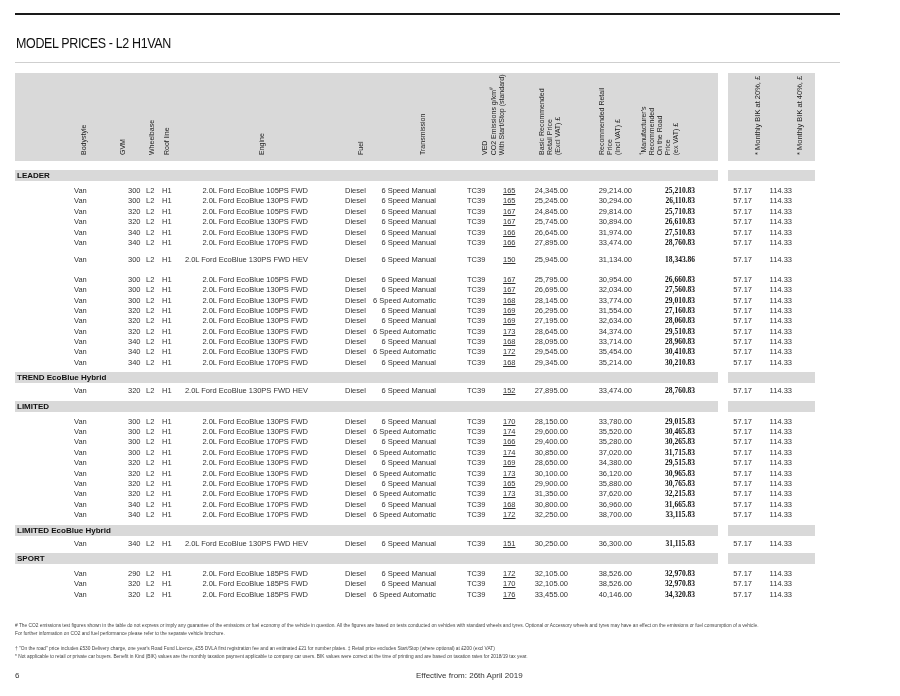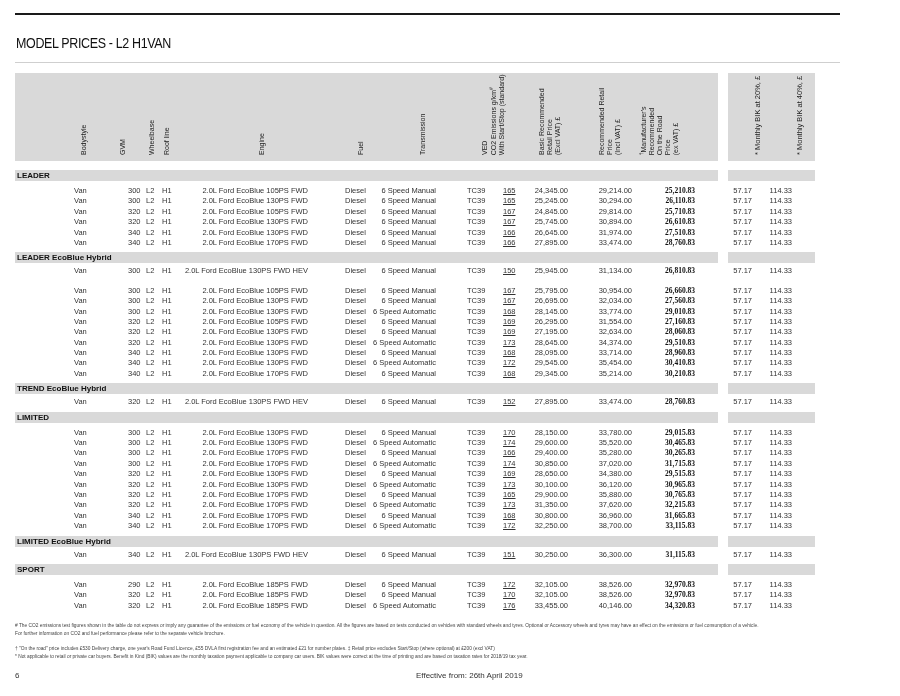--- a/index.html
+++ b/index.html
@@ -189,39 +189,34 @@
       <span class="c-trans">6 Speed Manual</span>
       <span class="c-ved">TC39</span>
       <span class="c-co2">166</span>
       <span class="c-basic">27,895.00</span>
       <span class="c-rrp">33,474.00</span>
       <span class="c-otr">28,760.83</span>
       <span class="c-bik20">57.17</span>
       <span class="c-bik40">114.33</span>
     </div>
     <div class="sec-space" style="height: 4px;"></div>
-    <div class="band">
-      <div class="band-main"></div>
-      <div class="band-bik"></div>
-      <div class="band-label">LEADER EcoBlue Hybrid</div>
-    </div>
     <div class="gap"></div>
     <div class="row">
       <span class="c-body">Van</span>
       <span class="c-gvm">300</span>
       <span class="c-wb">L2</span>
       <span class="c-roof">H1</span>
       <span class="c-engine">2.0L Ford EcoBlue 130PS FWD HEV</span>
       <span class="c-fuel">Diesel</span>
       <span class="c-trans">6 Speed Manual</span>
       <span class="c-ved">TC39</span>
       <span class="c-co2">150</span>
       <span class="c-basic">25,945.00</span>
       <span class="c-rrp">31,134.00</span>
-      <span class="c-otr">26,810.83</span>
+      <span class="c-otr">18,343.86</span>
       <span class="c-bik20">57.17</span>
       <span class="c-bik40">114.33</span>
     </div>
     <div class="sec-space" style="height: 4px;"></div>
     <div class="gap" style="height: 5px;"></div>
     <div class="row">
       <span class="c-body">Van</span>
       <span class="c-gvm">300</span>
       <span class="c-wb">L2</span>
       <span class="c-roof">H1</span>

